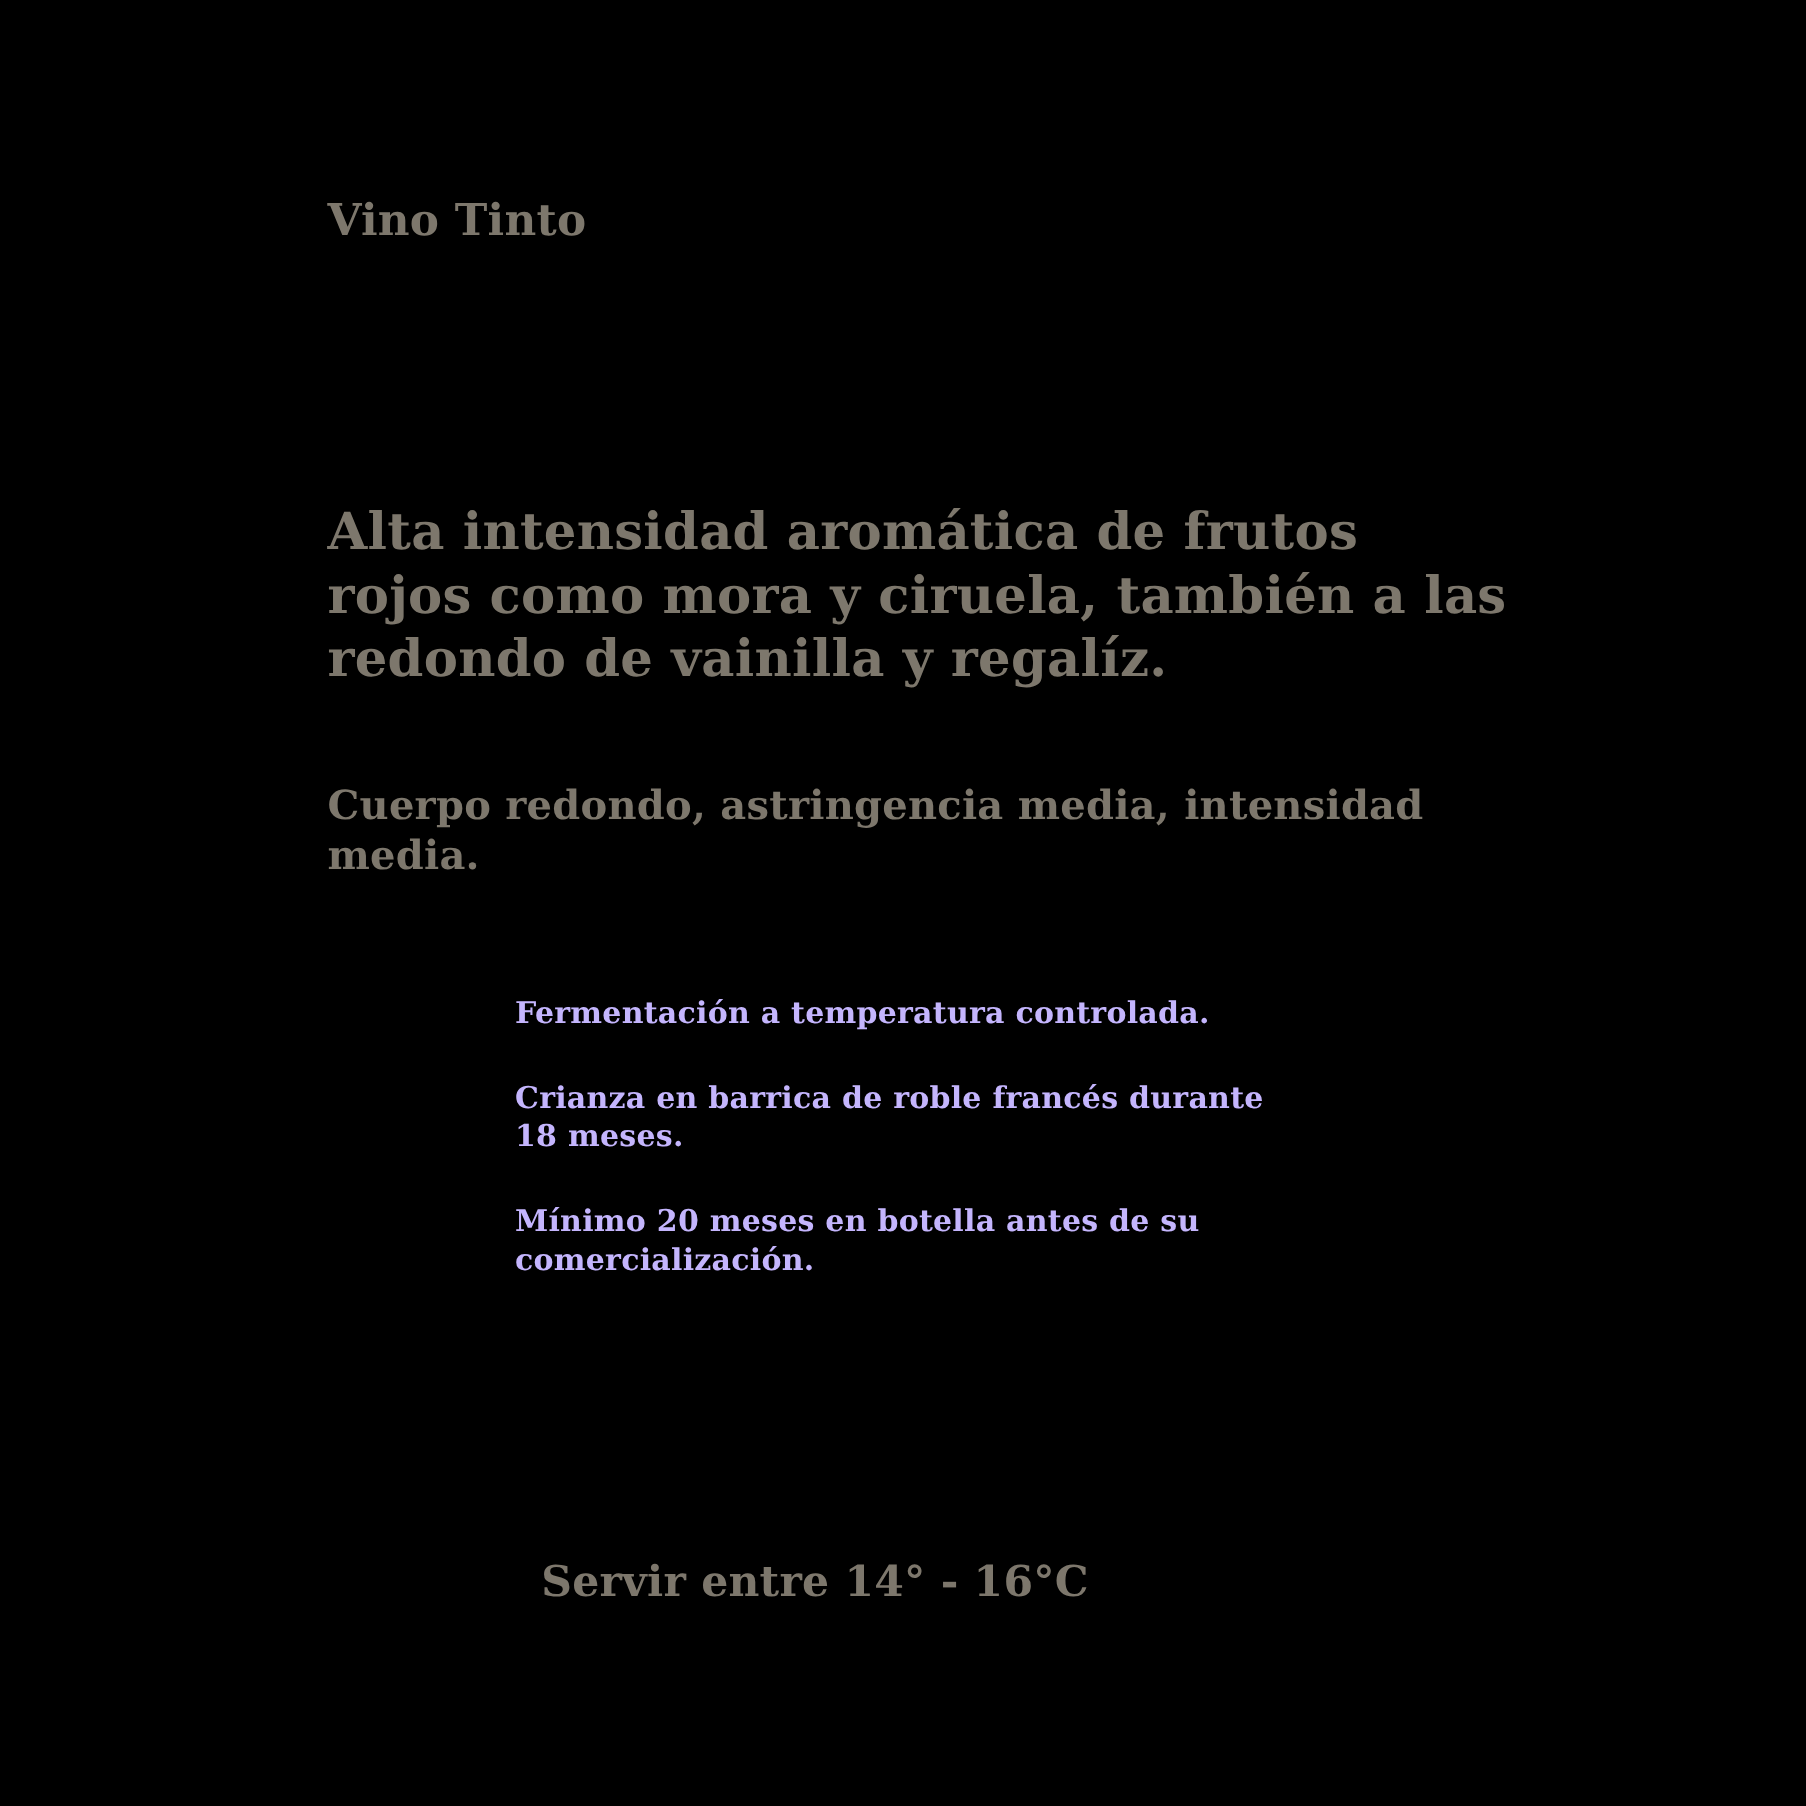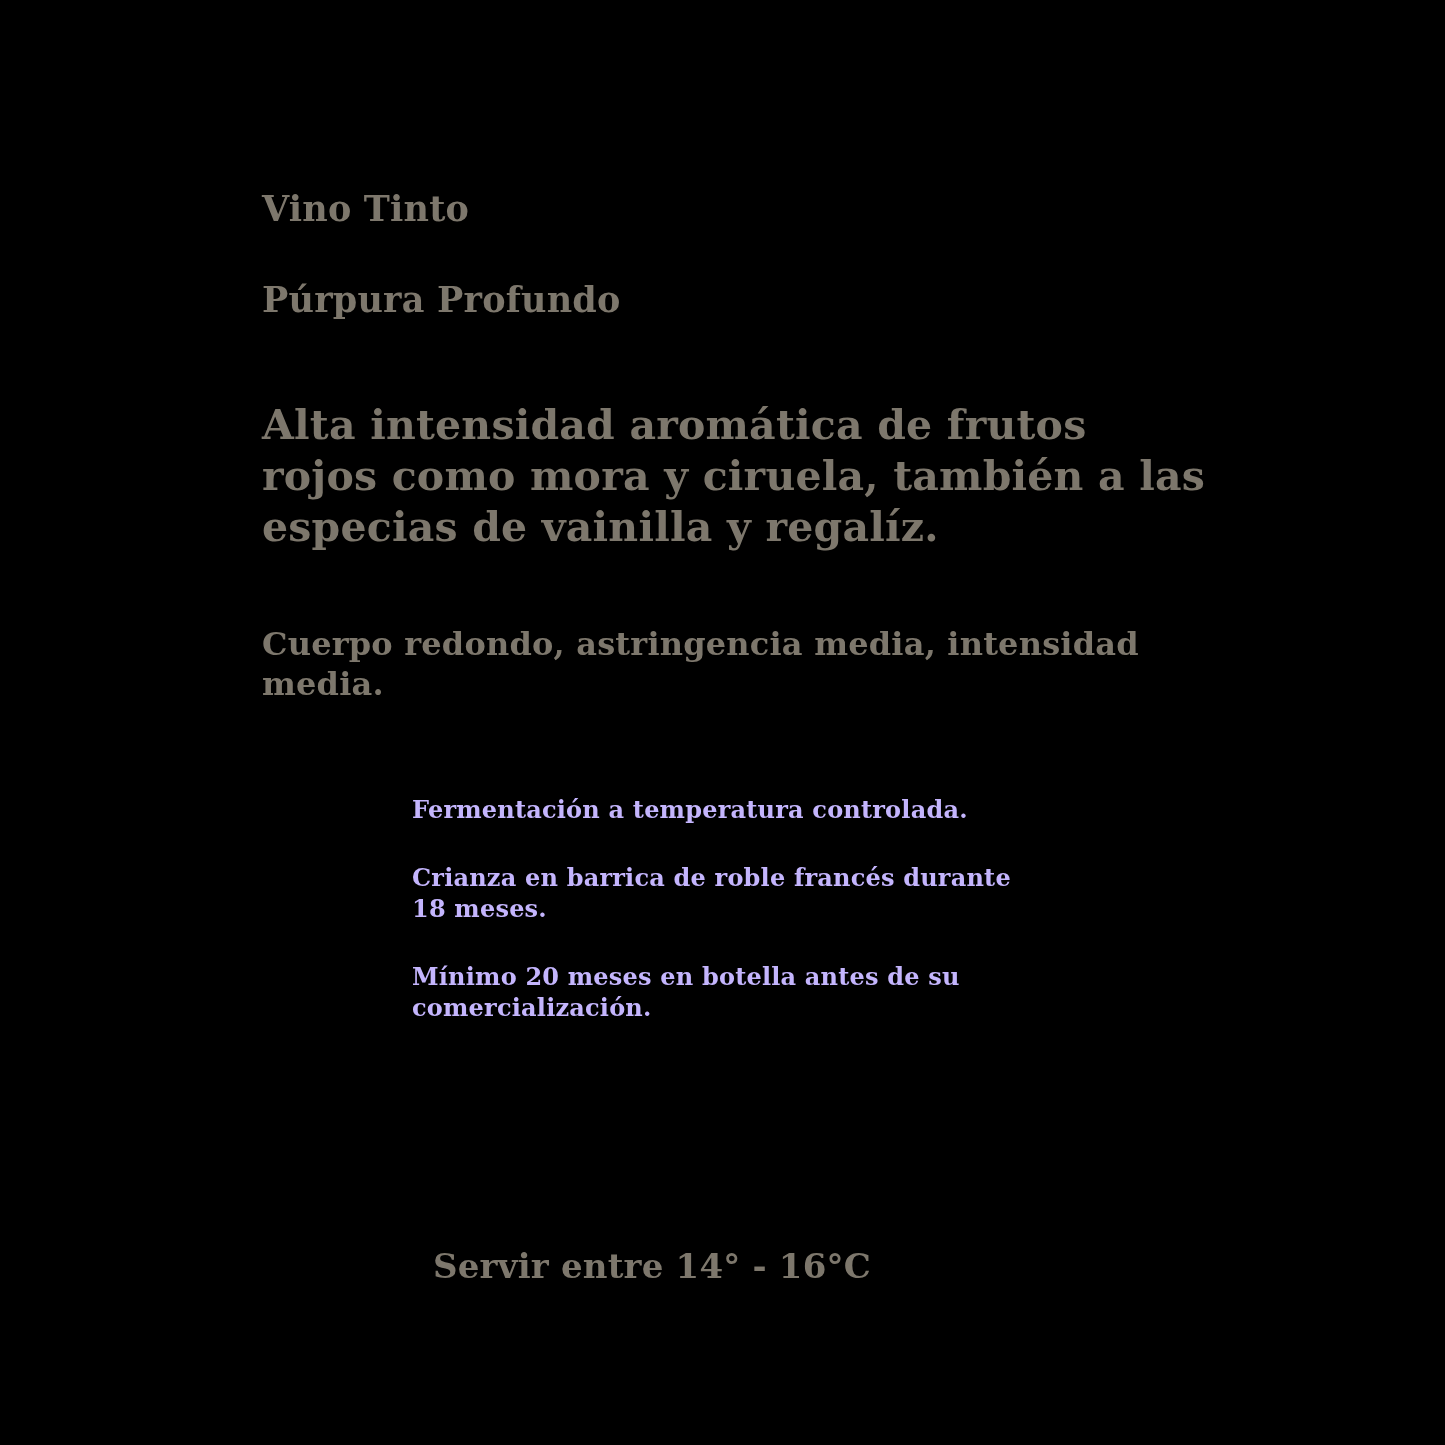--- a/index.html
+++ b/index.html
@@ -19,21 +19,20 @@
     position: absolute;
     color: #7d776c;
     font-weight: 700;
     letter-spacing: 0.2px;
   }
   .type-line {
     left: 262px;
     top: 155px;
     font-size: 35px;
     line-height: 1.25;
-    margin-top: 32px;
   }
   .color-line {
     left: 262px;
     top: 278px;
     font-size: 35px;
     line-height: 1.25;
   }
   .nose-line {
     left: 262px;
     top: 400px;
@@ -67,23 +66,22 @@
     line-height: 1.27;
   }
 </style>
 </head>
 <body>
 
 <div class="page">
 
   <div class="block type-line">Vino Tinto</div>
 
-  <div class="block color-line">Púrpura Profundo</div>
 
-  <div class="block nose-line">Alta intensidad aromática de frutos rojos como mora y ciruela, también a las especias de vainilla y regalíz.</div>
+  <div class="block nose-line">Alta intensidad aromática de frutos rojos como mora y ciruela, también a las redondo de vainilla y regalíz.</div>
 
   <div class="block palate-line">Cuerpo redondo, astringencia media, intensidad media.</div>
 
   <div class="block process-list">
     <div class="process-item">Fermentación a temperatura controlada.</div>
     <div class="process-item">Crianza en barrica de roble francés durante 18 meses.</div>
     <div class="process-item">Mínimo 20 meses en botella antes de su comercialización.</div>
   </div>
 
   <div class="block serve-line">Servir entre 14° - 16°C</div>

